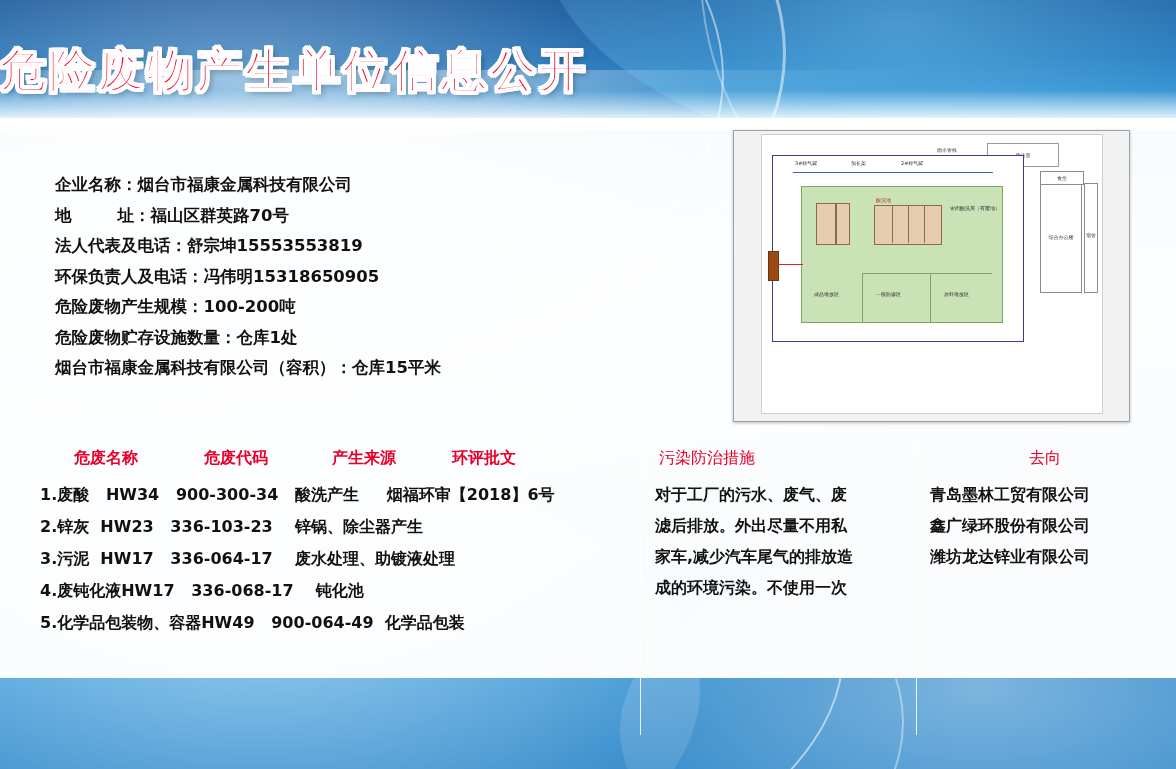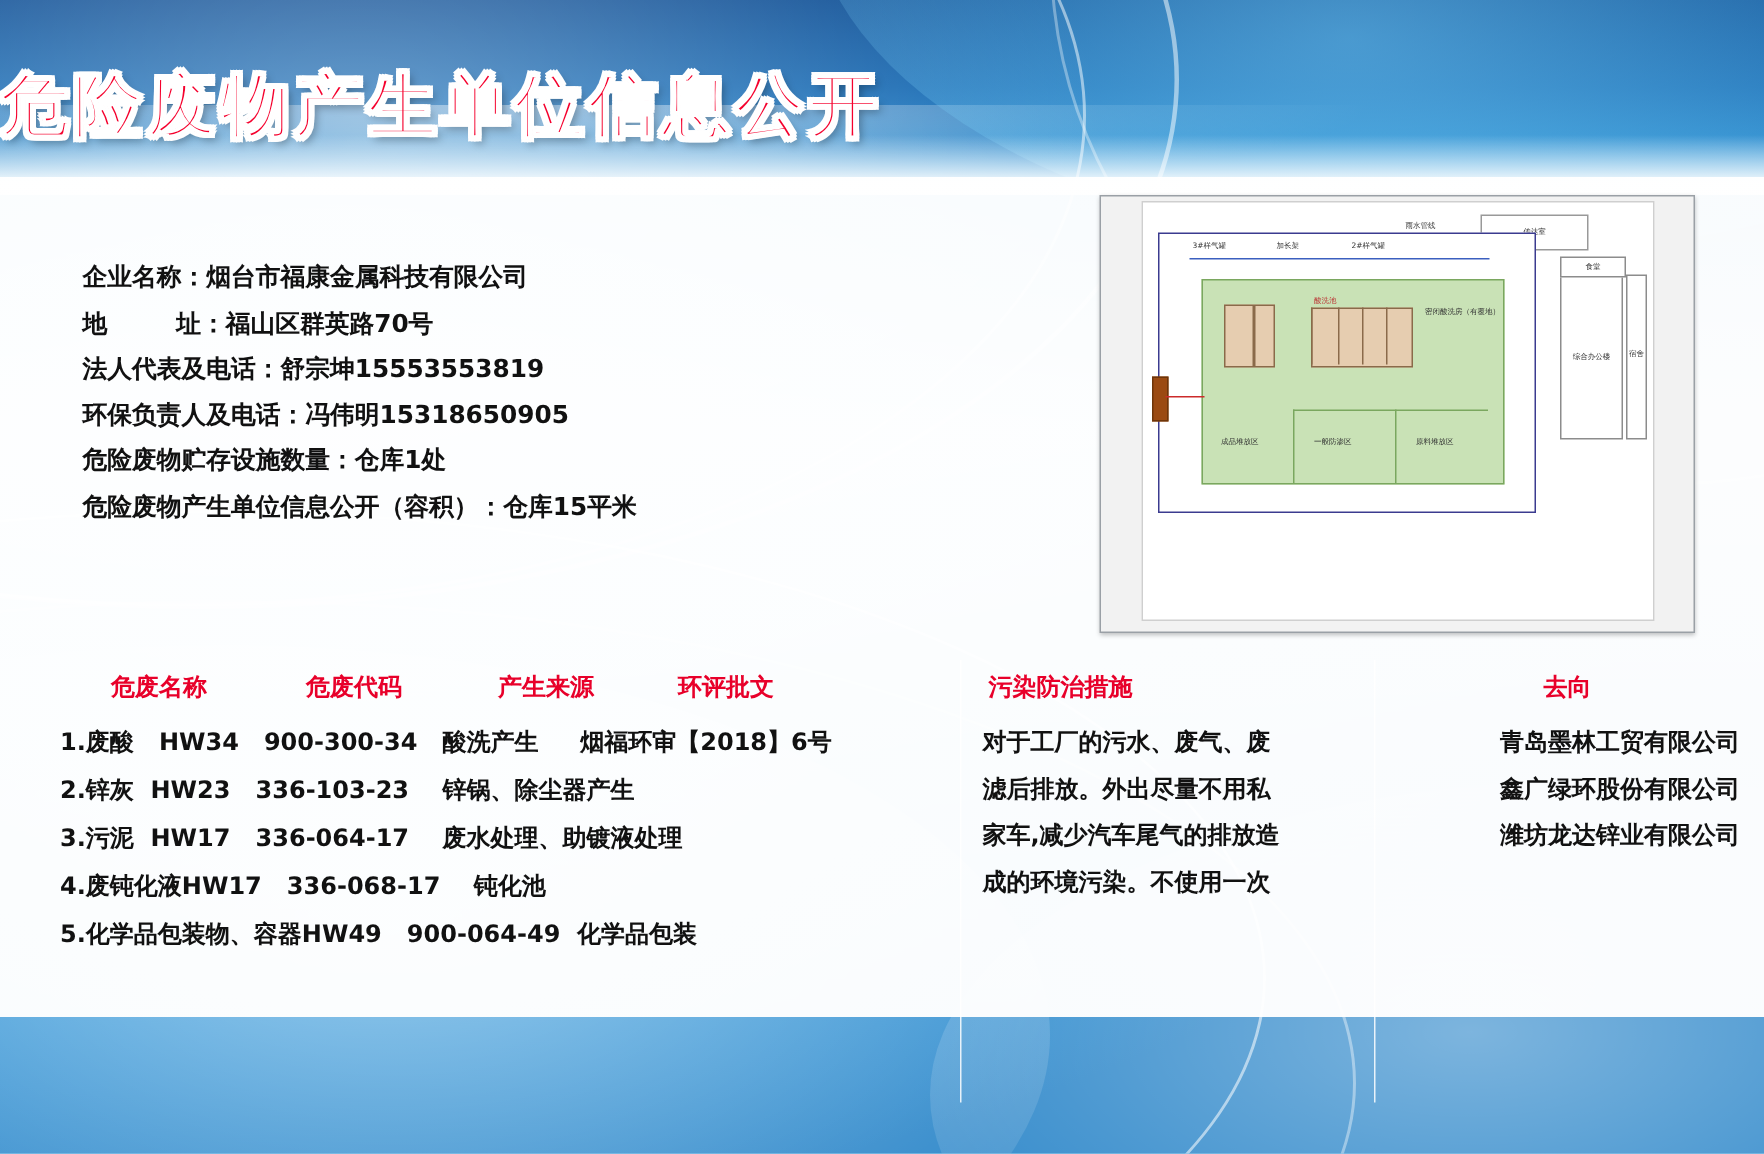--- a/index.html
+++ b/index.html
@@ -211,39 +211,39 @@
   .hc3 { width: 120px; }
   .waste-row {
     font-size: 16px;
     color: #111;
     font-weight: bold;
     line-height: 32px;
     white-space: pre;
   }
   .mid-head, .right-head {
     color: #e8002a;
-    font-weight: bold;
+    font-weight: normal;
     font-size: 16px;
     margin-bottom: 10px;
   }
   .mid-head { text-align: left; padding-left: 4px;}
   .right-head { text-align: center; }
   .mid-body {
     font-size: 16px;
     color: #111;
     font-weight: bold;
     line-height: 31px;
     letter-spacing: 0px;
   }
   .right-item {
     font-size: 16px;
     color: #111;
     font-weight: bold;
     line-height: 31px;
-    text-align: right;
+    text-align: left;
   }
   .vline {
     position: absolute;
     top: 440px;
     width: 1px;
     height: 295px;
     background: rgba(255,255,255,0.85);
   }
   .vl1 { left: 640px; }
   .vl2 { left: 916px; }
@@ -285,22 +285,23 @@
 
     <div class="title-wrap">
       <span class="title">危险废物产生单位信息公开</span>
     </div>
 
     <div class="info-block">
       <div class="info-line">企业名称：烟台市福康金属科技有限公司</div>
       <div class="info-line">地        址：福山区群英路70号</div>
       <div class="info-line">法人代表及电话：舒宗坤15553553819</div>
       <div class="info-line">环保负责人及电话：冯伟明15318650905</div>
+      <div class="info-line">危险废物产生规模：100-200吨</div>
       <div class="info-line">危险废物贮存设施数量：仓库1处</div>
-      <div class="info-line">危险废物产生单位信息公开（容积）：仓库15平米</div>
+      <div class="info-line">烟台市福康金属科技有限公司（容积）：仓库15平米</div>
     </div>
 
     <div class="diagram">
       <div class="page">
         <div class="dg-top-room" style="left:225px; top:8px; width:70px; height:22px; line-height:22px;">传达室</div>
 
         <div class="dg-label" style="left:175px; top:12px;">雨水管线</div>
         <div class="dg-line" style="left:10px; top:22px; width:250px; height:1px; background:#2f6fd0;"></div>
 
         <div class="dg-outer">

